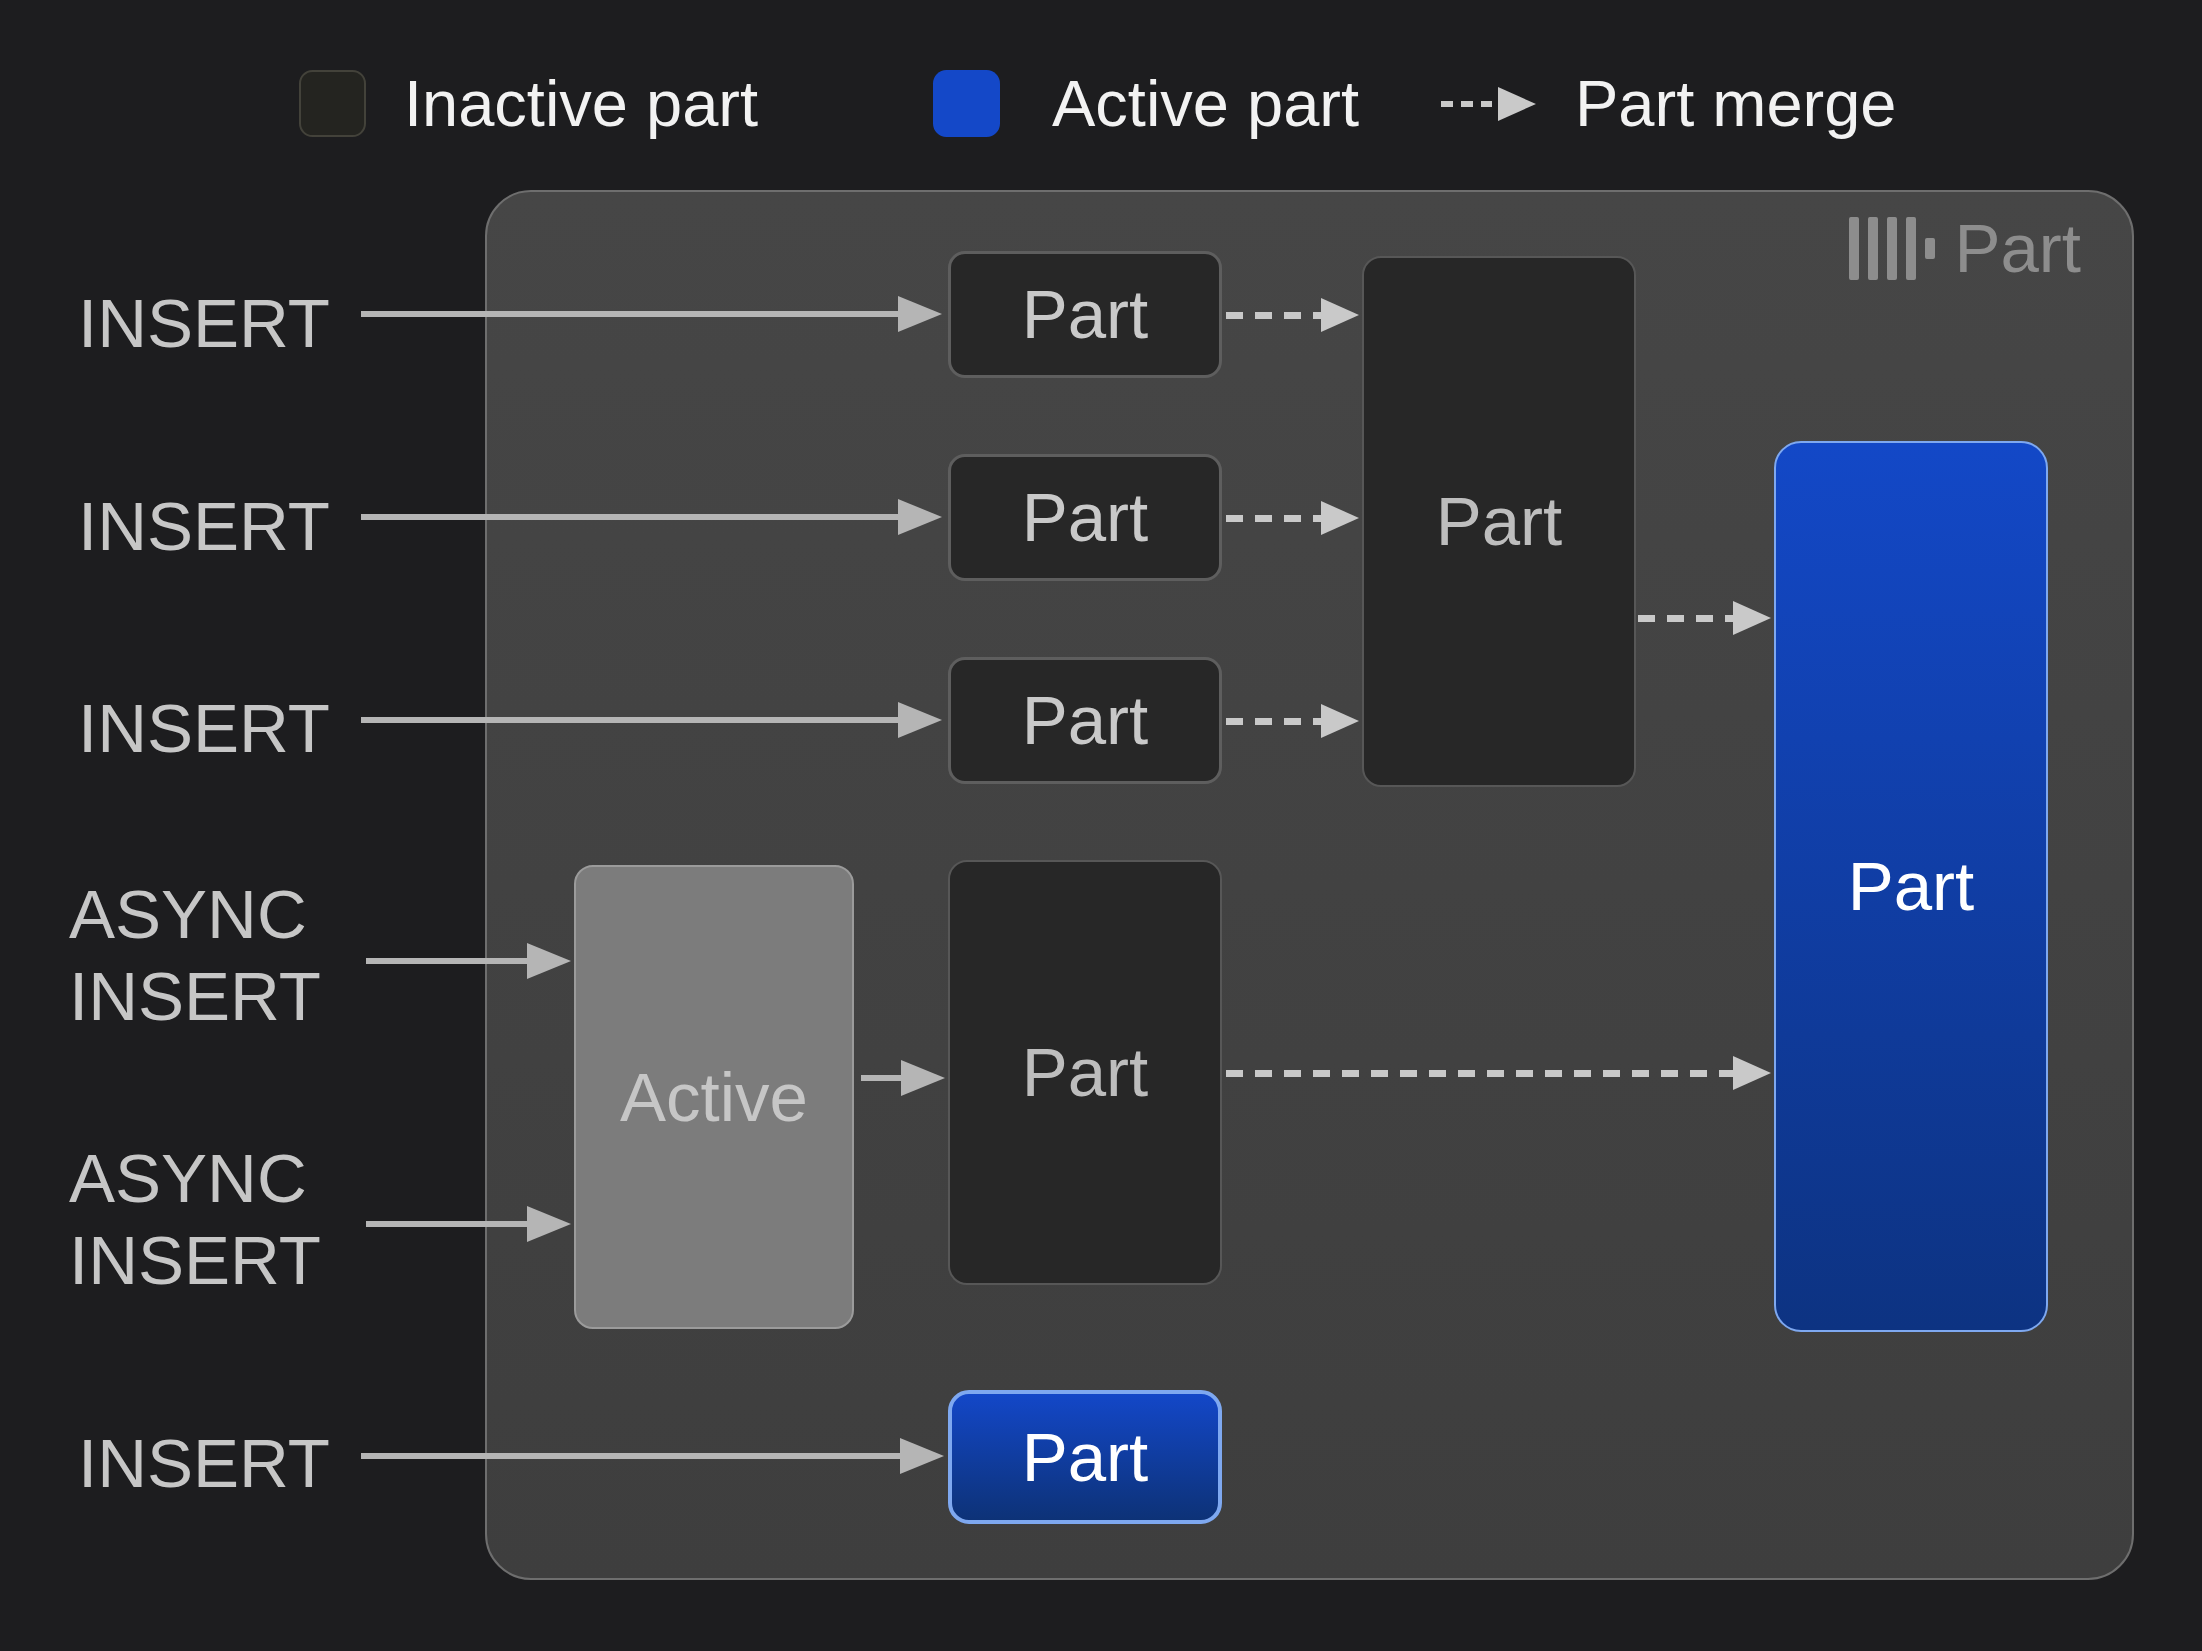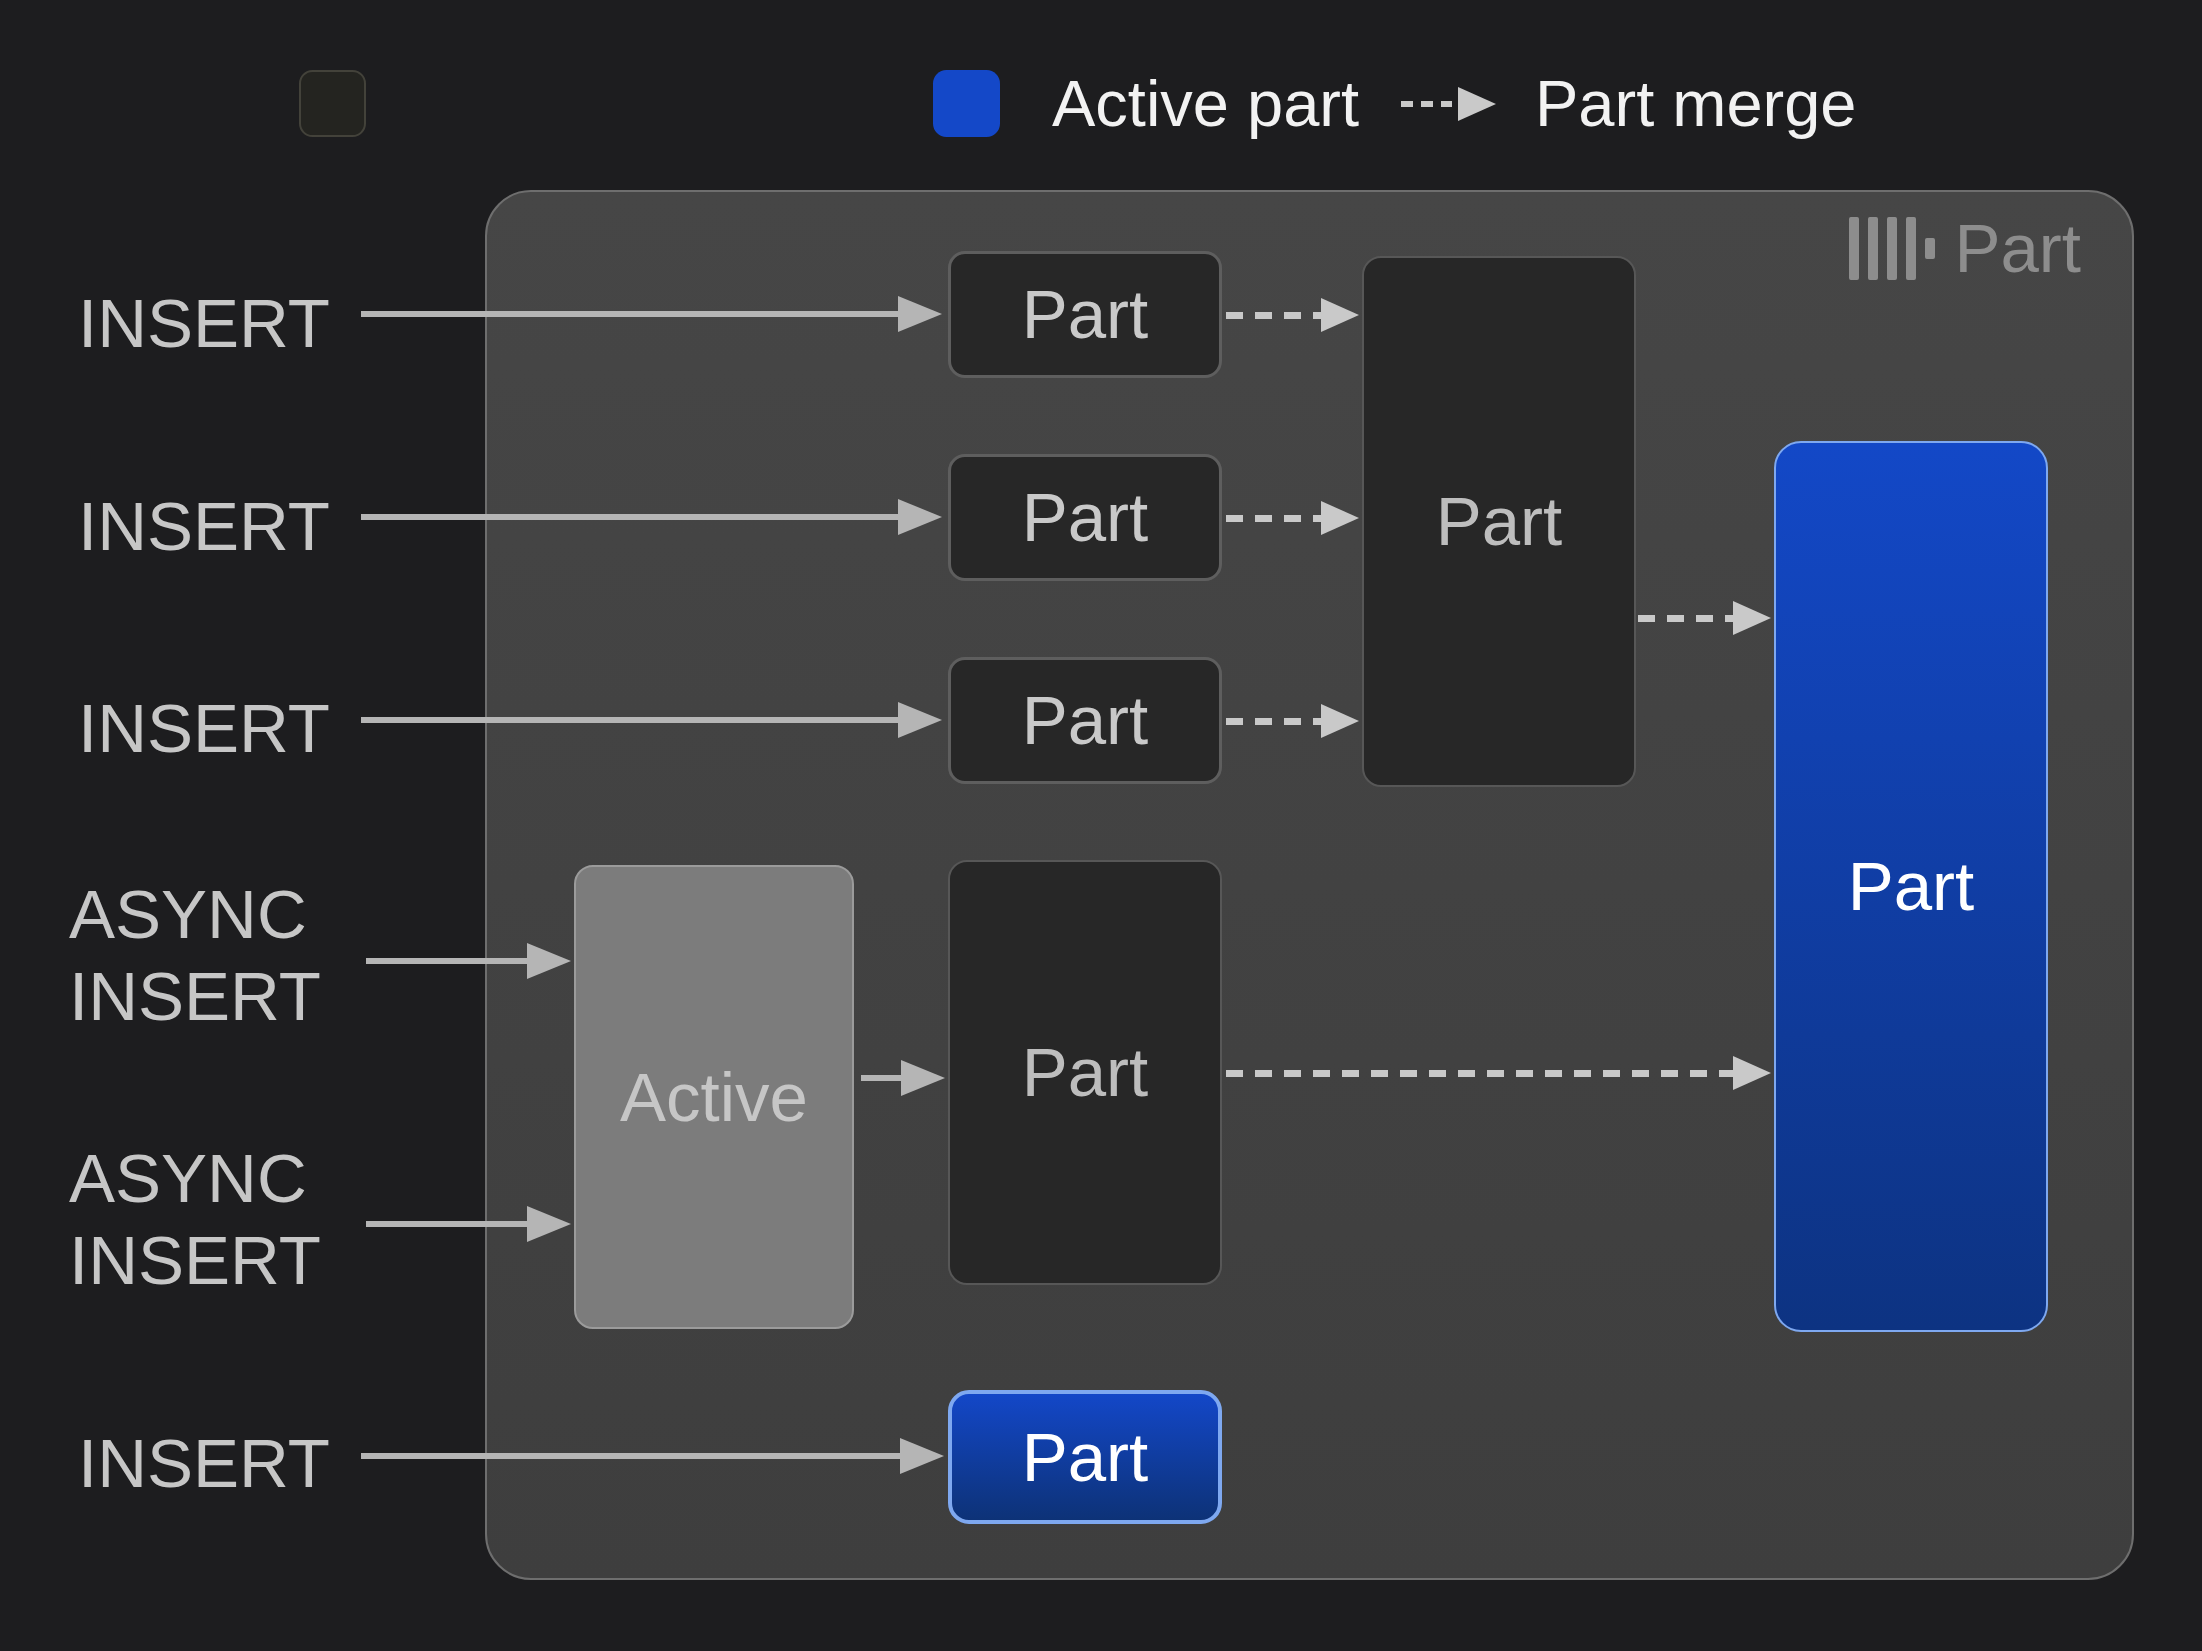--- a/index.html
+++ b/index.html
@@ -75,21 +75,21 @@
   #lbl-insert-2{top:486px;}
   #lbl-insert-3{top:688px;}
   #lbl-async-1{top:874px;}
   #lbl-async-2{top:1138px;}
   #lbl-insert-4{top:1423px;}
 
   
   .legend-item{position:absolute;top:70px;height:67px;display:flex;align-items:center;}
   #legend-inactive{left:299px;gap:38px;}
   #legend-active{left:906px;gap:52px;margin-left:27px;}
-  #legend-merge{left:1401px;gap:38px;}
+  #legend-merge{left:1441px;gap:38px;}
   .swatch{width:67px;height:67px;border-radius:13.4px;box-sizing:border-box;flex:0 0 auto;}
   .swatch.inactive{background:var(--legend-inactive-fill,#242420);border:2.9px solid var(--legend-inactive-border,#43423a);}
   .swatch.active{background:var(--legend-active-fill,#1448c8);}
   .legend-label{color:var(--legend-text,#f2f2f2);font-size:65px;font-weight:500;white-space:nowrap;}
   .legend-arrow-holder{position:relative;width:96px;height:38px;flex:0 0 auto;}
 
   
   .arrow{position:absolute;height:0;}
   .arrow-line{position:absolute;top:-2.9px;height:5.7px;background:var(--solid-arrow,#b5b5b5);}
   .arrow-head{
@@ -112,20 +112,21 @@
     border-left-width:38px;border-left-color:var(--dashed-arrow,#c9c9c9);
   }
 </style>
 </head>
 <body>
 
 <div class="stage">
 
   <div class="legend-item" id="legend-inactive">
     <span class="swatch inactive"></span>
+    <span class="legend-label">Inactive part</span>
   </div>
   <div class="legend-item" id="legend-active">
     <span class="swatch active"></span>
     <span class="legend-label">Active part</span>
   </div>
   <div class="legend-item" id="legend-merge">
     <span class="legend-arrow-holder" id="legend-arrow-holder">
         <div class="arrow dashed-fine" style="left: 0px; top: 19px; width: 96px;">
           <div class="arrow-line" style="width: 63px;"></div>
           <div class="arrow-head" style="left: 57px;"></div>

